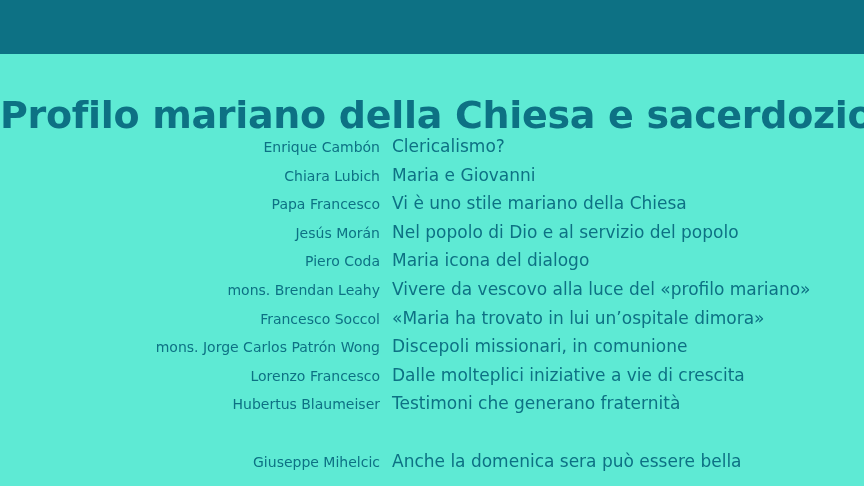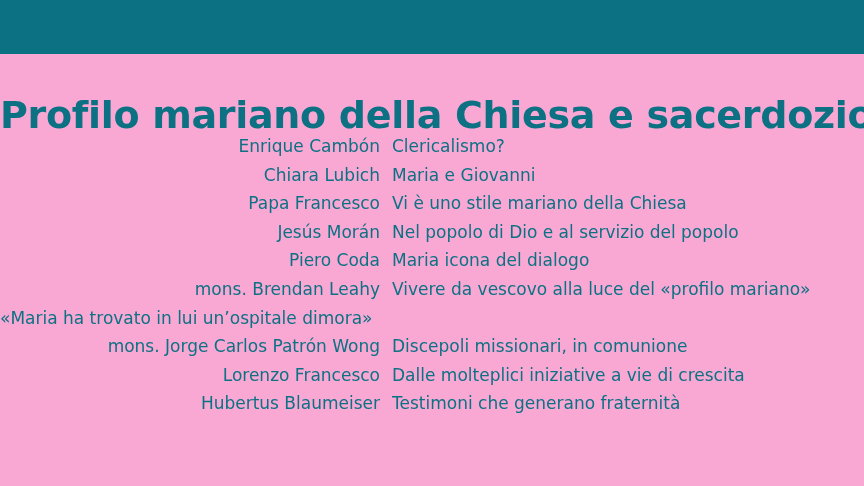--- a/index.html
+++ b/index.html
@@ -10,21 +10,21 @@
     width: 864px;
     height: 486px;
     background: #ffffff;
     font-family: "DejaVu Sans", sans-serif;
     overflow: hidden;
   }
   .page {
     position: relative;
     width: 864px;
     height: 486px;
-    background: #f9a8d4;
+    background: #5eead4;
   }
   .top-band {
     position: absolute;
     top: 0;
     left: 0;
     width: 864px;
     height: 54px;
     background: #0d7184;
   }
   .title {
@@ -52,21 +52,21 @@
     height: 28.6px;
   }
   .author {
     width: 392px;
     text-align: right;
     padding-right: 12px;
     box-sizing: border-box;
     color: #0d7184;
     font-family: "DejaVu Sans", sans-serif;
     font-weight: normal;
-    font-size: 17px;
+    font-size: 14px;
     white-space: nowrap;
   }
   .article-title {
     flex: 1;
     text-align: left;
     color: #0d7184;
     font-family: "DejaVu Sans", sans-serif;
     font-weight: normal;
     font-size: 17px;
     white-space: nowrap;
@@ -107,20 +107,21 @@
       <div class="author">Piero Coda</div>
       <div class="article-title">Maria icona del dialogo</div>
     </div>
 
     <div class="toc-row">
       <div class="author">mons. Brendan Leahy</div>
       <div class="article-title">Vivere da vescovo alla luce del «profilo mariano»</div>
     </div>
 
     <div class="toc-row">
+      <div class="author">Francesco Soccol</div>
       <div class="article-title">«Maria ha trovato in lui un’ospitale dimora»</div>
     </div>
 
     <div class="toc-row">
       <div class="author">mons. Jorge Carlos Patrón Wong</div>
       <div class="article-title">Discepoli missionari, in comunione</div>
     </div>
 
     <div class="toc-row">
       <div class="author">Lorenzo Francesco</div>
@@ -128,15 +129,19 @@
     </div>
 
     <div class="toc-row">
       <div class="author">Hubertus Blaumeiser</div>
       <div class="article-title">Testimoni che generano fraternità</div>
     </div>
 
     <div class="toc-row">
     </div>
 
+    <div class="toc-row">
+      <div class="author">Giuseppe Mihelcic</div>
+      <div class="article-title">Anche la domenica sera può essere bella</div>
+    </div>
 
   </div>
 </div>
 
 </body></html>

